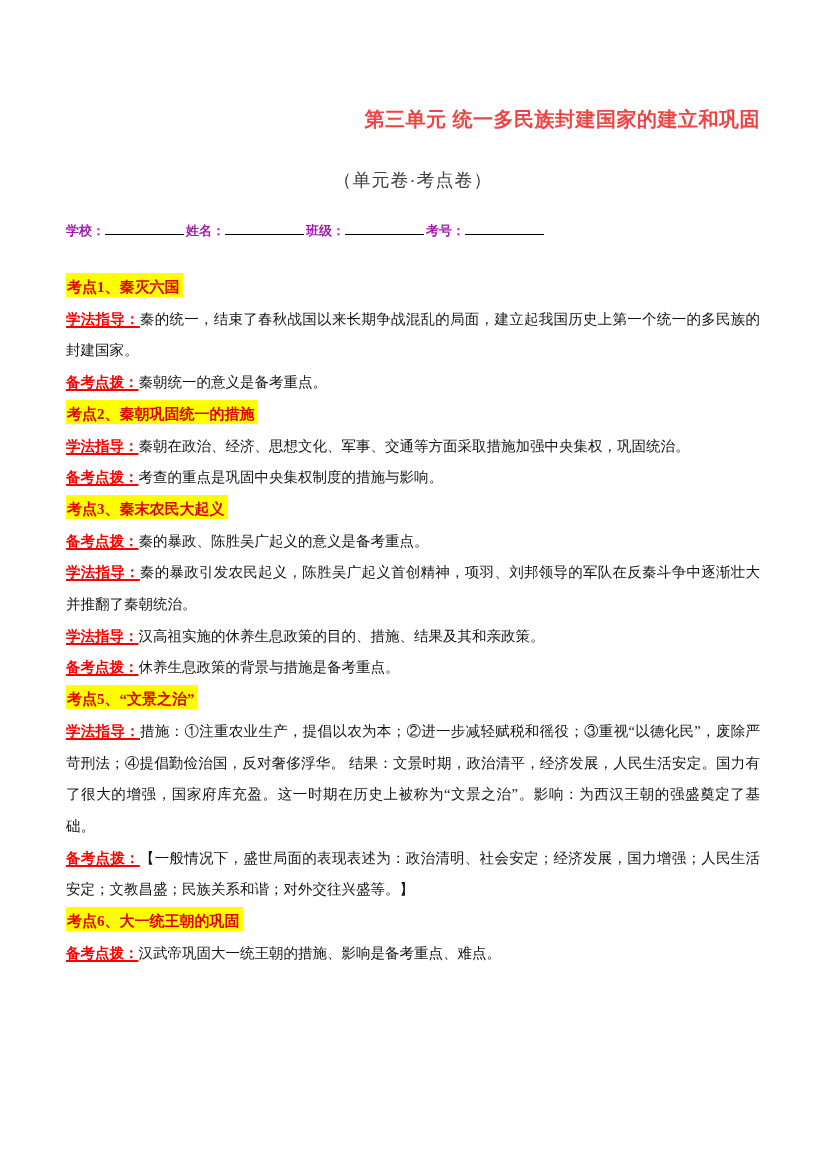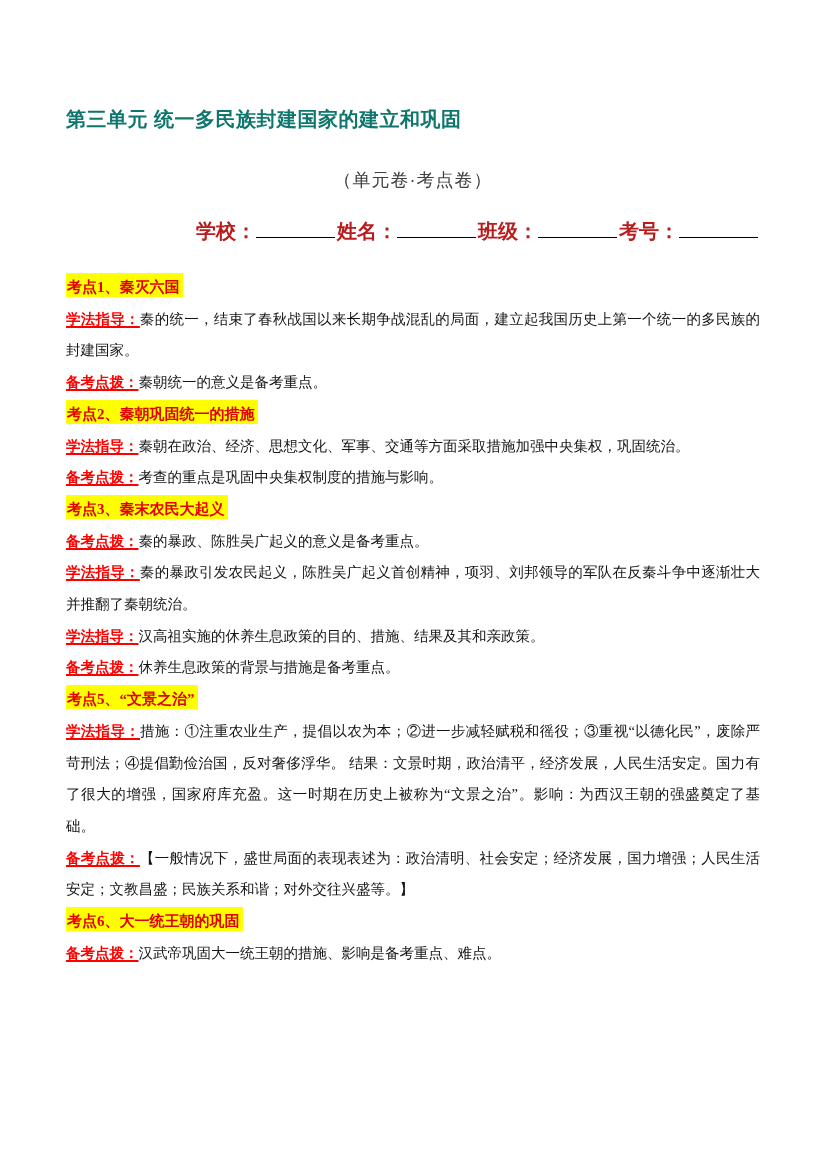--- a/index.html
+++ b/index.html
@@ -13,45 +13,45 @@
     height: 1169px;
     margin: 0 auto;
     background: #ffffff;
     box-sizing: border-box;
     padding: 106px 66px 0 66px;
     font-family: "Liberation Serif", serif;
     color: #141414;
     overflow: hidden;
   }
   .doc-title {
-    text-align: left;
+    text-align: right;
     font-family: "Liberation Sans", sans-serif;
     font-weight: 700;
     font-size: 20px;
     line-height: 26px;
-    color: #0f766e;
+    color: #ef4444;
     letter-spacing: 0.5px;
   }
   .doc-subtitle {
     text-align: center;
     font-family: "Liberation Sans", sans-serif;
     font-weight: 400;
     font-size: 18px;
     line-height: 24px;
     color: #404040;
     margin-top: 36px;
     letter-spacing: 1px;
   }
   .student-fields {
-    text-align: right;
+    text-align: left;
     font-family: "Liberation Sans", sans-serif;
     font-weight: 700;
-    font-size: 20px;
+    font-size: 13px;
     line-height: 22px;
-    color: #b91c1c;
+    color: #a21caf;
     margin-top: 28px;
     white-space: nowrap;
   }
   .field-group { display: inline-block; }
   .blank-line {
     display: inline-block;
     width: 79px;
     height: 14px;
     border-bottom: 1.5px solid #000000;
     margin-right: 2px;

